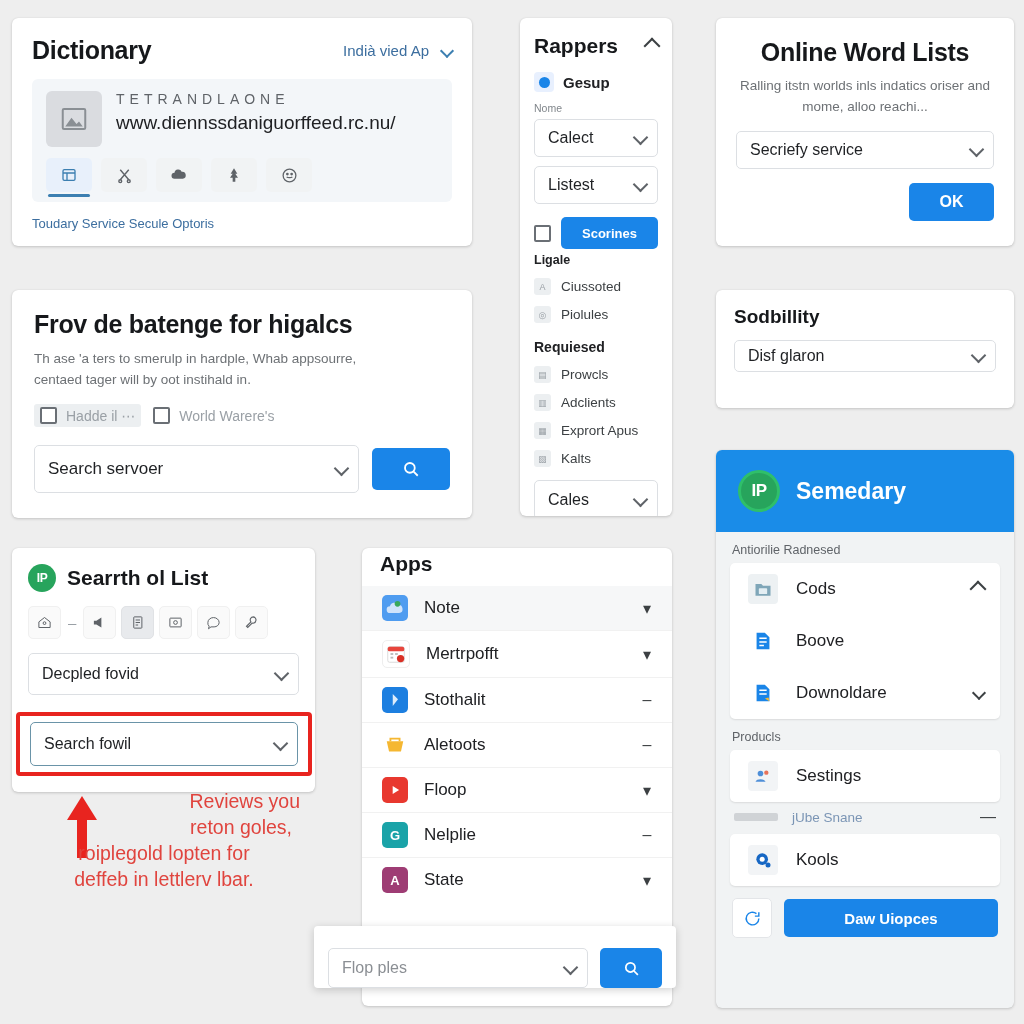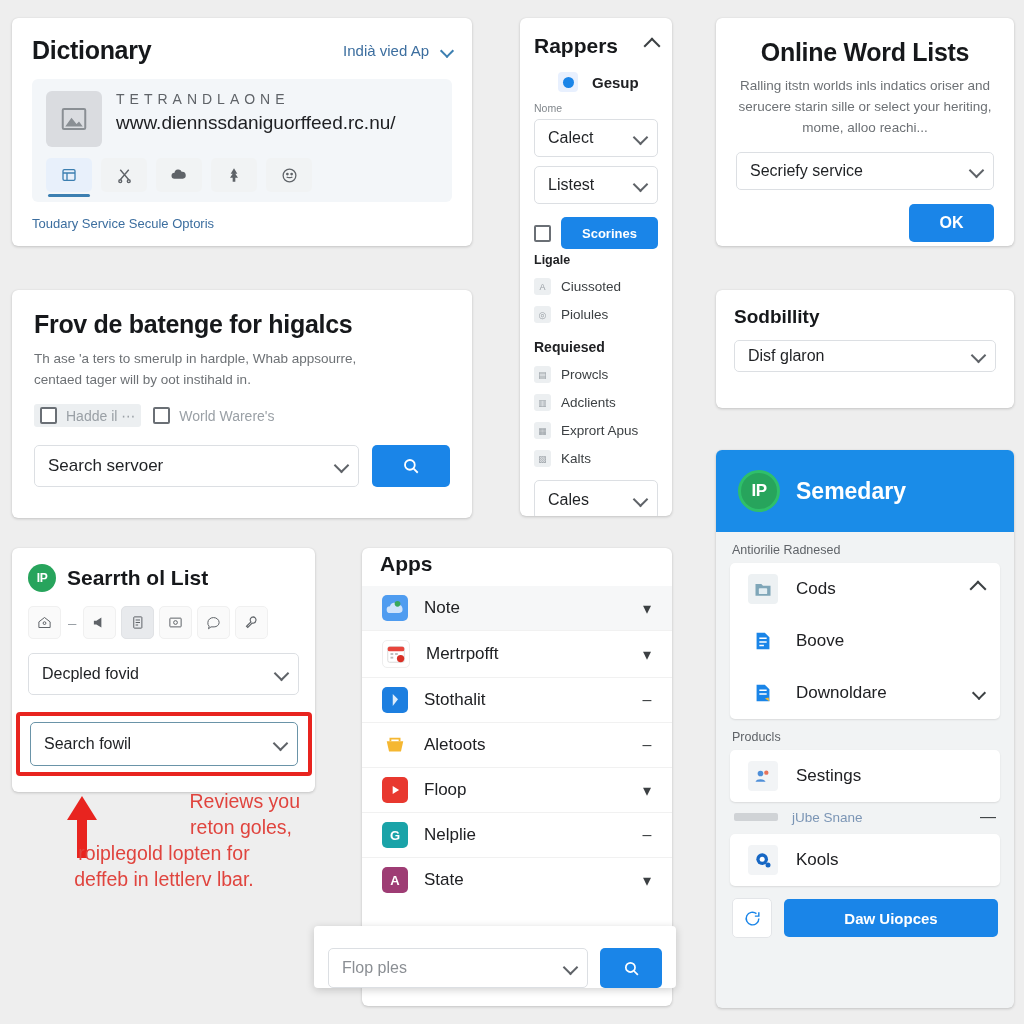--- a/index.html
+++ b/index.html
@@ -190,21 +190,21 @@
     color: #e0443e; font-size: 19.5px; line-height: 26px; text-align: center;
   }
   .arrow-up {
     position: absolute; left: 64px; top: 796px; width: 36px; height: 62px; z-index: 4;
   }
 
   
   #p-rappers { left: 520px; top: 18px; width: 152px; height: 498px; }
   #p-rappers .pad { padding: 16px 14px 0 14px; }
   .rap-head { display: flex; align-items: center; justify-content: space-between; }
-  .radio-row { display: flex; align-items: center; gap: 14px; margin-top: 14px; margin-left: 24px; }
+  .radio-row { display: flex; align-items: center; gap: 9px; margin-top: 14px; }
   .radio-tile {
     width: 20px; height: 20px; border-radius: 4px; background: #e8f0fe;
     display:flex; align-items:center; justify-content:center; flex:0 0 auto;
   }
   .radio-dot { width: 11px; height: 11px; border-radius: 50%; background: #1a85e8; }
   .tiny-label { font-size: 10.5px; color: #80868b; margin-top: 10px; }
   .nav-item { display:flex; align-items:center; gap: 10px; margin-top: 11px; }
   .nav-glyph {
     width: 17px; height: 17px; border-radius: 3px; background: #eceff1;
     display:flex; align-items:center; justify-content:center;
@@ -369,21 +369,21 @@
         <div class="chk-item shaded">
           <span class="checkbox"></span>
           <span>Hadde il ⋯</span>
         </div>
         <div class="chk-item">
           <span class="checkbox"></span>
           <span>World Warere's</span>
         </div>
       </div>
       <div class="searchbar">
-        <div class="select" style="flex:1;height:42px;font-size:17px;">
+        <div class="select" style="flex:1;height:48px;font-size:17px;">
           <span>Search servoer</span>
           <span class="chev"></span>
         </div>
         <button class="btn-primary" style="width:78px;height:42px;">
           <svg width="18" height="18" viewBox="0 0 24 24" fill="none" stroke="#fff" stroke-width="2.4">
             <circle cx="10.5" cy="10.5" r="6.5"></circle>
               <path d="M15.5 15.5L21 21"></path>
           </svg>
         </button>
       </div>
@@ -614,21 +614,20 @@
           <path d="M15.5 15.5L21 21"></path>
       </svg>
     </button>
   </div>
 
   <div class="panel" id="p-wordlists">
     <div class="pad">
       <div class="h1">Online Word Lists</div>
       <div class="body-text" style="margin-top:8px;">
         <div>Ralling itstn worlds inls indatics oriser and</div>
-        <div>serucere starin sille or select your heriting,</div>
         <div>mome, alloo reachi...</div>
       </div>
       <div class="select" style="margin-top:14px;height:38px;text-align:left;">
         <span>Secriefy service</span>
         <span class="chev"></span>
       </div>
       <div style="display:flex;justify-content:flex-end;margin-top:14px;">
         <button class="btn-primary" style="width:85px;height:38px;font-size:16px;">OK</button>
       </div>
     </div>

